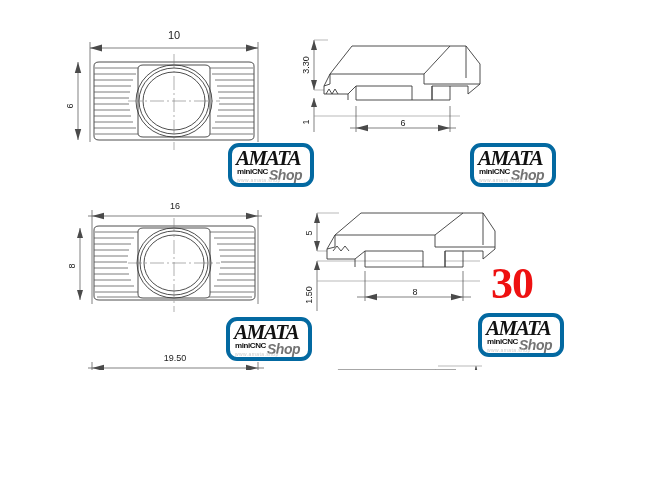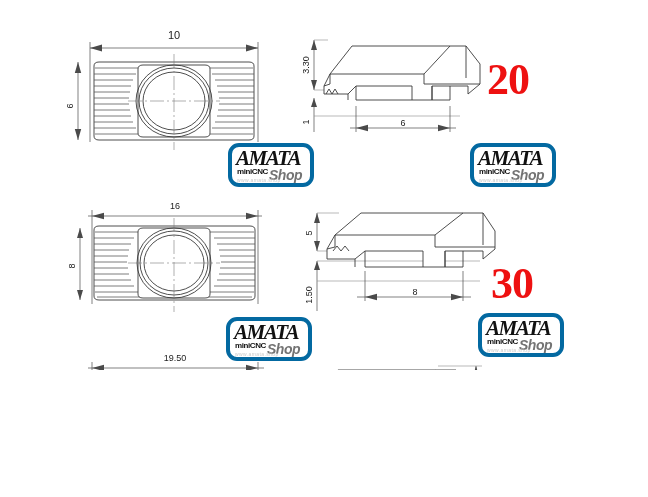--- a/index.html
+++ b/index.html
@@ -208,21 +208,20 @@
 
       <line class="dim" x1="56" y1="78" x2="56" y2="104"></line>
       <line class="dim" x1="150" y1="78" x2="150" y2="104"></line>
       <line class="dim" x1="50" y1="100" x2="156" y2="100"></line>
       <polygon class="arrow" points="56,100 68,96.8 68,103.2"></polygon>
       <polygon class="arrow" points="150,100 138,96.8 138,103.2"></polygon>
       <text class="dimtxt" x="103" y="98" text-anchor="middle">6</text>
     </svg>
   </div>
 
-  <div class="size-num" style="left:487px; top:58px;">20</div>
 
   <div class="logo" style="left:228px; top:143px;">
     <span class="amata">AMATA</span>
     <span class="minicnc">miniCNC</span>
     <span class="shop">Shop</span>
     <span class="ghost">www.amata.shop</span>
   </div>
   <div class="logo" style="left:470px; top:143px;">
     <span class="amata">AMATA</span>
     <span class="minicnc">miniCNC</span>

